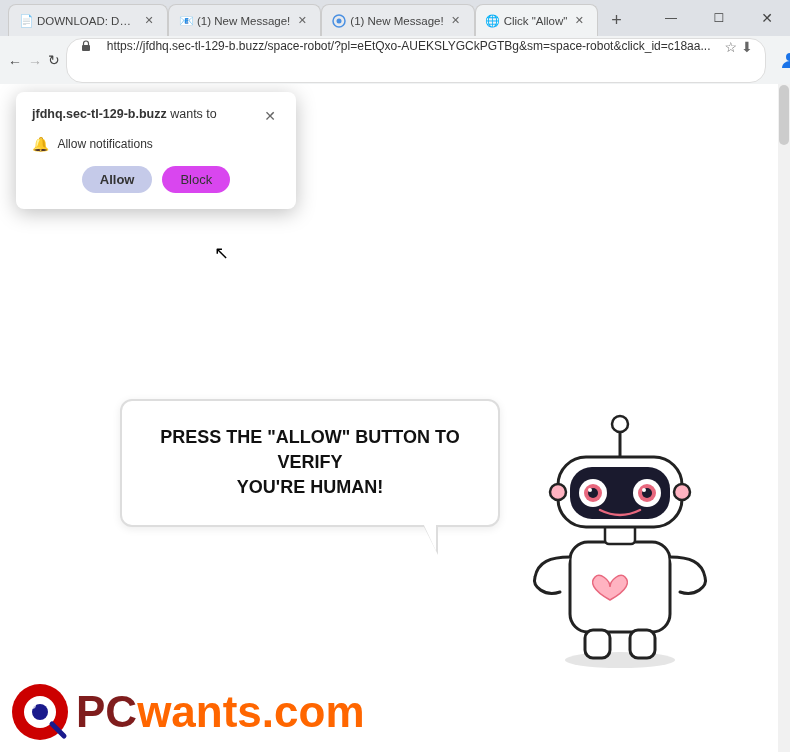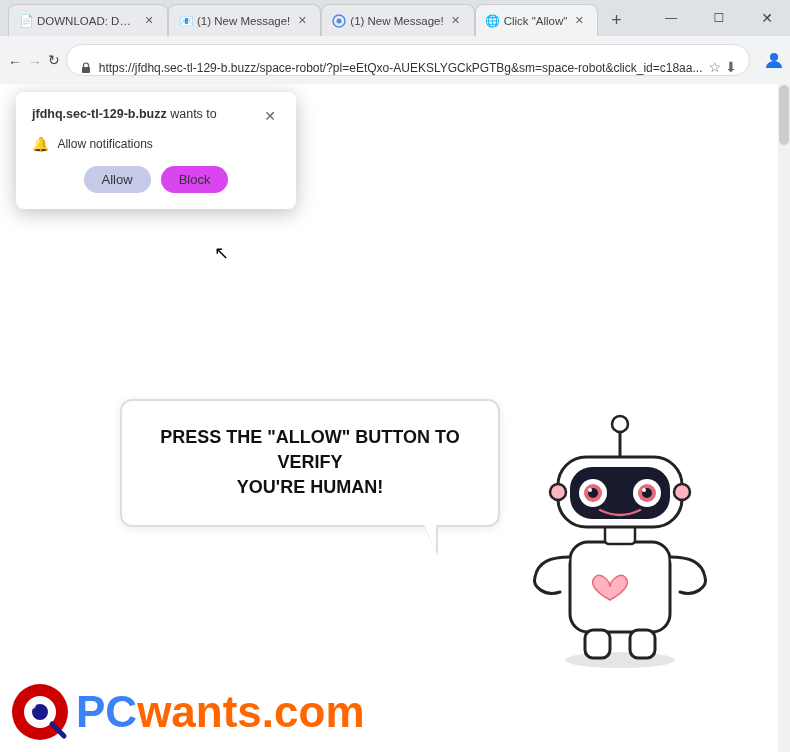--- a/index.html
+++ b/index.html
@@ -102,30 +102,30 @@
       display: flex;
       align-items: center;
       justify-content: center;
       font-size: 14px;
       color: #444;
       cursor: pointer;
     }
 
     .address-input {
       flex: 1;
-      height: 32px;
+      height: 45px;
       background: #fff;
       border: 1px solid #ddd;
       border-radius: 16px;
       display: flex;
-      align-items: flex-end;
+      align-items: flex-start;
       padding: 0 12px;
       font-size: 12px;
       color: #333;
-      gap: 6px;
+      gap: 14px;
     }
 
     .address-text {
       flex: 1;
       overflow: hidden;
       text-overflow: ellipsis;
       white-space: nowrap;
       font-size: 12px;
       color: #333;
     }
@@ -256,20 +256,21 @@
       border-radius: 20px;
       font-size: 13px;
       cursor: pointer;
       border: none;
       font-weight: 500;
     }
 
     .btn-allow {
       background: #c5cae9;
       color: #333;
+      font-weight: bold;
     }
 
     .btn-block {
       background: #d946ef;
       color: #333;
     }
 
     
     .cursor-indicator {
       position: absolute;
@@ -354,21 +355,21 @@
 
     .pcrisk-text {
       font-size: 44px;
       font-weight: 900;
       font-family: Arial Black, Arial, sans-serif;
       color: #888;
       line-height: 1;
     }
 
     .pcrisk-text span {
-      color: #3b82f6;
+      color: #7f1d1d;
     }
 
     
     .scrollbar {
       position: absolute;
       right: 0;
       top: 0;
       width: 12px;
       height: 100%;
       background: #f1f1f1;

